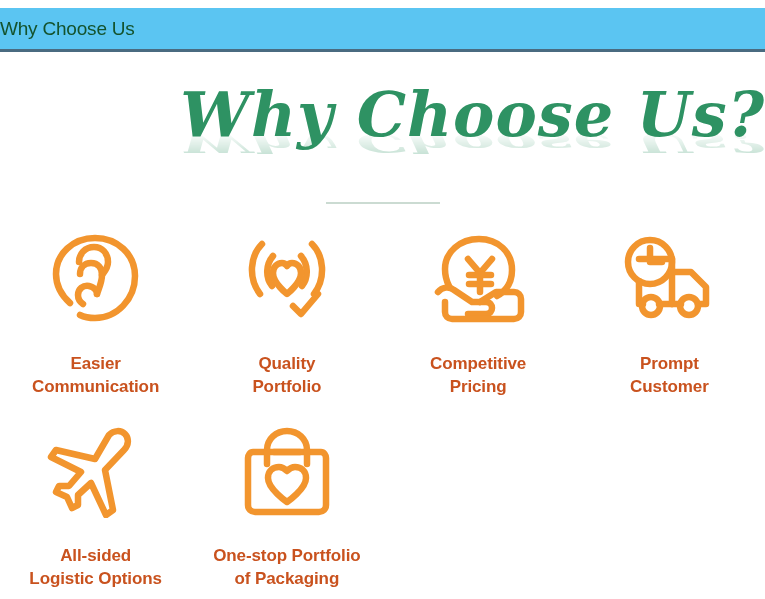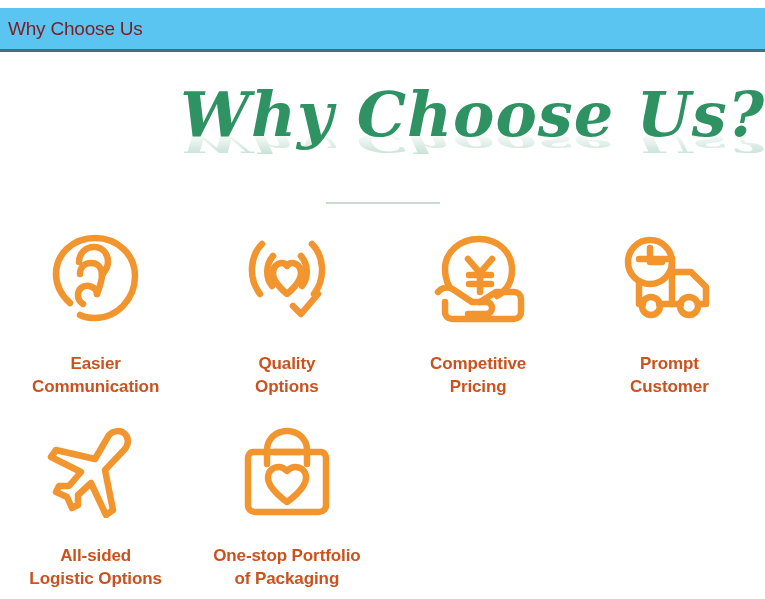--- a/index.html
+++ b/index.html
@@ -23,22 +23,21 @@
   #titlebar {
     height: 44px;
     background: #5BC5F2;
     border-bottom: 3px solid #4A6B80;
     display: flex;
     align-items: center;
     box-sizing: border-box;
   }
   #titlebar-text {
     font-size: 19px;
-    color: #7f1d1d;
-    padding-left: 8px;
+    color: #14532d;
     letter-spacing: -0.2px;
     white-space: nowrap;
   }
 
   
   #headline-block {
     position: relative;
     height: 110px;
     margin-top: 22px;
     text-align: right;
@@ -160,21 +159,21 @@
       <svg width="98" height="96" viewBox="0 0 98 96" fill="none" stroke="#F2952E" stroke-width="6.5" stroke-linecap="round" stroke-linejoin="round">
         <path d="M24 12 C12 24 10 46 22 62"></path>
         <path d="M74 12 C86 24 88 46 76 62"></path>
         <path d="M35 24 C28 32 27 45 34 54"></path>
         <path d="M63 24 C70 32 71 45 64 54"></path>
         <path d="M49 62 C49 62 35 51 35 41 C35 35 39 31 44 31 C47 31 49 34 49 34 C49 34 51 31 54 31 C59 31 63 35 63 41 C63 51 49 62 49 62 Z"></path>
         <path d="M55 74 L63 82 L80 62"></path>
       </svg>
     </div>
     <div class="feature-label">Quality
-Options</div>
+Portfolio</div>
   </div>
 
   <div class="feature">
     <div class="feature-icon">
       <svg width="100" height="96" viewBox="0 0 100 96" fill="none" stroke="#F2952E" stroke-width="6.5" stroke-linecap="round" stroke-linejoin="round">
         <path d="M21 54 C18 48 17 42 17 37 C17 20 32 7 51 7 C70 7 84 20 84 38 C84 50 78 59 69 64"></path>
         <path d="M40 27 L52 41 L64 27"></path>
         <line x1="52" y1="41" x2="52" y2="60"></line>
         <line x1="41" y1="43" x2="63" y2="43"></line>
         <line x1="41" y1="52" x2="63" y2="52"></line>

